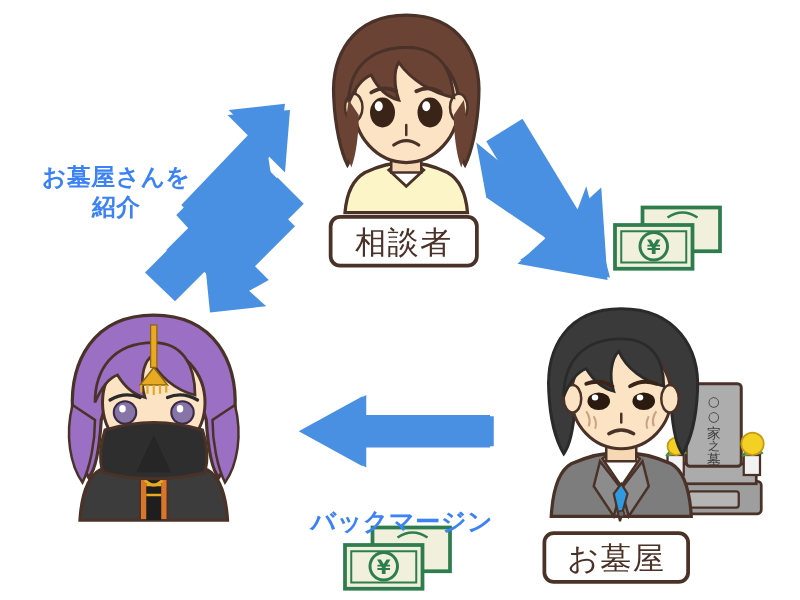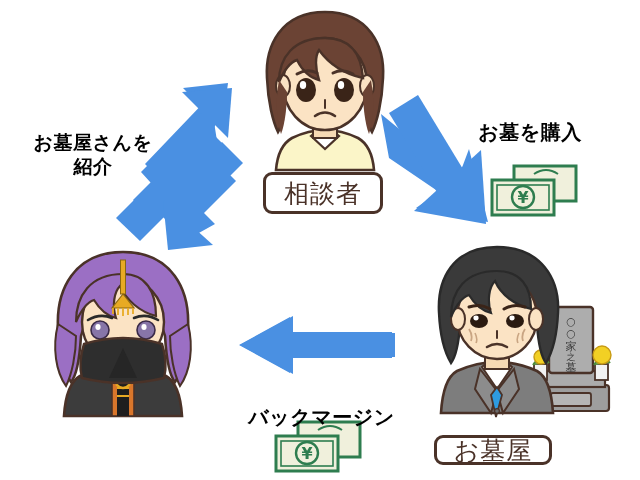--- a/index.html
+++ b/index.html
@@ -29,21 +29,21 @@
     color: #4A3228;
     font-weight: normal;
     display: flex;
     align-items: center;
     justify-content: center;
     letter-spacing: 1px;
     white-space: nowrap;
   }
   .edge-label {
     position: absolute;
-    color: #000000;
+    color: #3b82f6;
     font-weight: bold;
     text-align: center;
     line-height: 1.25;
     white-space: pre-line;
     letter-spacing: 0.5px;
   }
   .arrow-layer, .char-svg {
     position: absolute;
     top: 0;
     left: 0;
@@ -256,22 +256,21 @@
     <rect x="4" y="18" width="62" height="35" fill="#F0F0DC" stroke="#2E7D4F" stroke-width="3"></rect>
     <rect x="9" y="23" width="52" height="25" fill="none" stroke="#2E7D4F" stroke-width="1.6"></rect>
     <circle cx="35" cy="35" r="11" fill="none" stroke="#2E7D4F" stroke-width="2.4"></circle>
     <text x="35" y="41" text-anchor="middle" font-size="16" fill="#2E7D4F" font-family="DejaVu Sans, sans-serif" font-weight="bold">¥</text>
   </svg>
 
   <div class="edge-label" style="left:8px; top:131px; width:170px; font-size:19px;">お墓屋さんを
 紹介</div>
 
 
-  <div class="edge-label" style="left:440px; top:120px; width:180px; font-size:20px;">お墓を購入</div>
 
   <div class="edge-label" style="left:229px; top:385px; width:185px; font-size:20px;margin-top:20px;">バックマージン</div>
 
   <div class="label-box" style="left:263px; top:172px; width:120px; height:42px; font-size:25px;">相談者</div>
 
 
-  <div class="label-box" style="left:434px; top:425px; width:118px; height:30px; font-size:25px;margin-top:10px;">お墓屋</div>
+  <div class="label-box" style="left:434px; top:425px; width:118px; height:42px; font-size:25px;">お墓屋</div>
 
 </div>
 
 </body></html>

